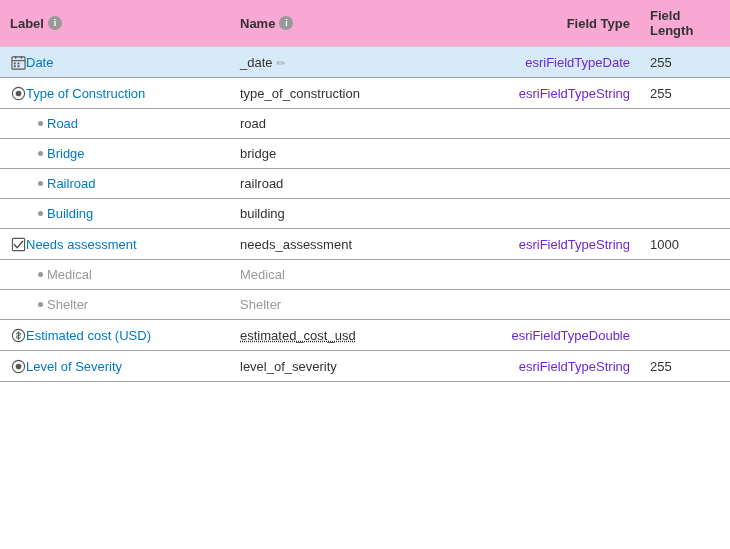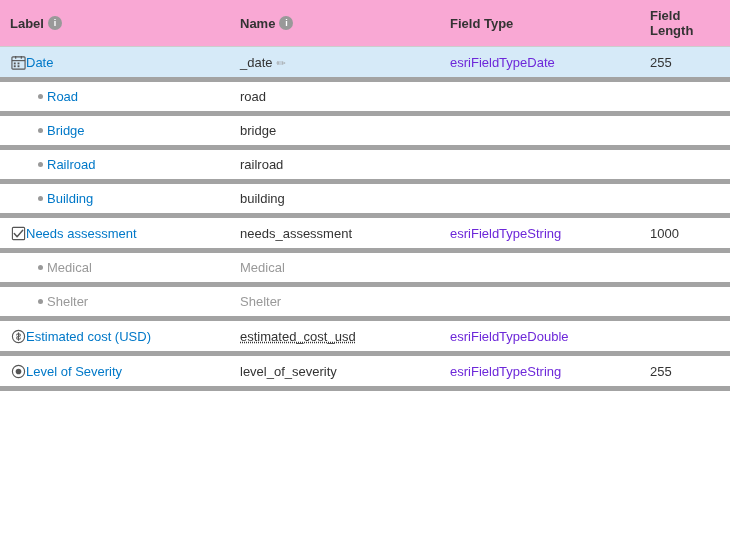--- a/index.html
+++ b/index.html
@@ -22,41 +22,42 @@
       border-bottom: 1px solid #ccc;
     }
     thead th {
       text-align: left;
       padding: 8px 10px;
       font-weight: 600;
       color: #333;
       font-size: 13px;
     }
     tbody tr {
-      border-bottom: 5px solid #a3a3a3;
+      border-bottom: 1px solid #a3a3a3;
     }
     .row-selected {
       background: #d6eaf8 !important;
     }
     .row-selected td {
       color: #333;
     }
     td {
       padding: 7px 10px;
       vertical-align: middle;
     }
     .label-col {
       width: 230px;
     }
     .name-col {
       width: 210px;
       margin-top: 7px;
     }
     .type-col {
       width: 200px;
+      text-align: right;
     }
     .length-col {
       width: 90px;
       text-align: left;
     }
     .link-blue {
       color: #0078c8;
       text-decoration: none;
     }
     .field-type-text {
@@ -153,20 +154,36 @@
               </span>
       <a href="#" class="link-blue">Date</a>
     </span>
           </td>
           <td class="name-col"><span style="">_date</span><span class="edit-icon">✏</span></td>
           <td class="type-col"><span class="field-type-text">esriFieldTypeDate</span></td>
           <td class="length-col"><span>255</span></td>
         </tr>
         <tr>
           <td class="label-col">
+            <span class="label-with-icon">
+      <span class="icon-sm">
+                <svg width="15" height="15" viewBox="0 0 16 16" fill="none" xmlns="http://www.w3.org/2000/svg">
+      <circle cx="8" cy="8" r="6.5" stroke="#555" stroke-width="1.2" fill="none"></circle>
+      <circle cx="8" cy="8" r="3" fill="#555"></circle>
+    </svg>
+              </span>
+      <a href="#" class="link-blue">Type of Construction</a>
+    </span>
+          </td>
+          <td class="name-col"><span style="">type_of_construction</span></td>
+          <td class="type-col"><span class="field-type-text">esriFieldTypeString</span></td>
+          <td class="length-col"><span>255</span></td>
+        </tr>
+        <tr>
+          <td class="label-col">
             <span class="label-with-icon" style="padding-left:28px">
       <span class="bullet"></span>
       <a href="#" class="link-blue" style="">Road</a>
     </span>
           </td>
           <td class="name-col"><span style="">road</span></td>
           <td class="type-col"><span></span></td>
           <td class="length-col"><span></span></td>
         </tr>
         <tr>

